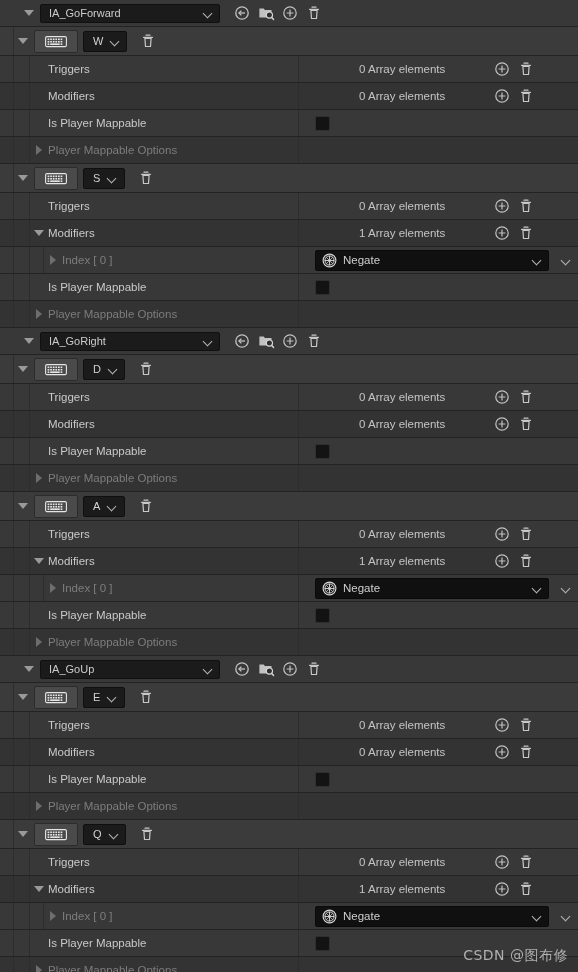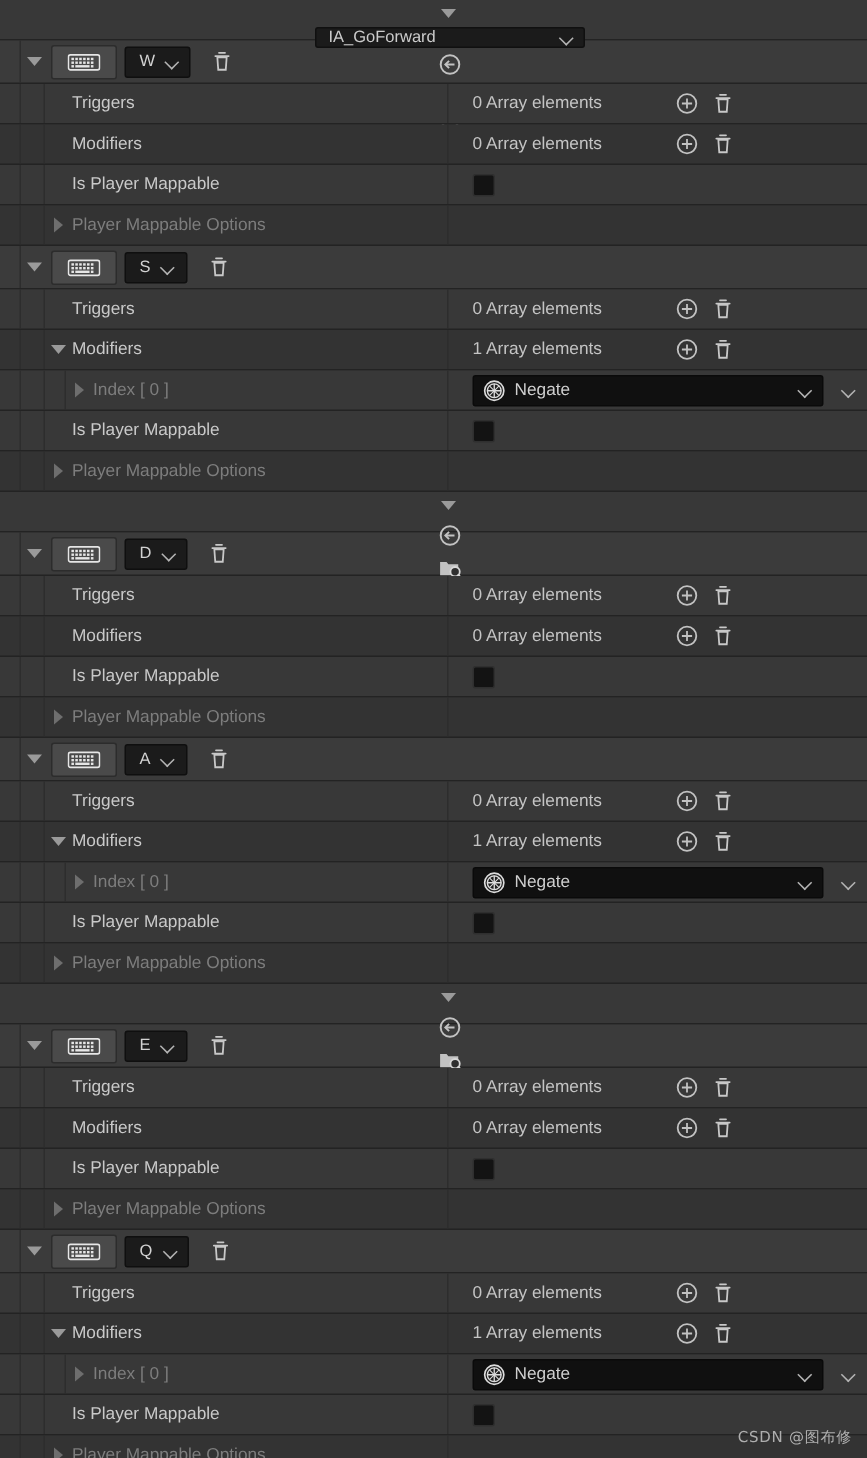--- a/index.html
+++ b/index.html
@@ -27,21 +27,20 @@
   .row.alt{background:#333333;}
 
   
   .action-row{
     height:26px;
     background:#383838;
     border-bottom:1px solid #232323;
     display:flex;
     align-items:center;
     padding-left:20px;
-    flex-direction:column;
   }
 
   
   .key-row{
     height:28px;
     background:#3b3b3b;
     border-bottom:1px solid #232323;
     display:flex;
     align-items:center;
   }
@@ -175,20 +174,21 @@
     font-size:11px;
     margin-right:7px;
   }
 
   
   .arr-txt{
     color:#c4c4c4;
     font-size:11.5px;
     flex:0 0 auto;
     width:130px;
+    margin-left:44px;
   }
   .checkbox{
     width:15px;height:15px;
     background:#131313;
     border:1px solid #2f2f2f;
     border-radius:2px;
     box-sizing:border-box;
   }
   .negate-combo{
     width:241px;
@@ -215,21 +215,21 @@
     display:flex;align-items:center;justify-content:center;
     flex:0 0 24px;
     margin-left:5px;
   }
 
   
   .watermark{
     position:absolute;
     right:10px;bottom:7px;
     color:#b9b9b9;
-    font-size:10px;
+    font-size:14px;
     letter-spacing:.5px;
     opacity:.92;
     pointer-events:none;
     font-family:"DejaVu Sans","Liberation Sans",sans-serif;
   }
 </style>
 </head>
 <body>
 
 <div class="panel">
@@ -516,20 +516,24 @@
             <div class="tri tri-right dim"></div>
           </div>
           <span class="label dim">Player Mappable Options</span>
         </div>
         <div class="valcol"></div>
       </div>
       <div class="action-row">
         <div class="tri-wrap">
           <div class="tri tri-down"></div>
         </div>
+        <div class="asset-combo">
+          <div class="txt">IA_GoRight</div>
+          <div class="chev"></div>
+        </div>
         <div style="width: 9px;"></div>
         <div class="iconbtn">
           <svg width="16" height="16" viewBox="0 0 16 16">
             <circle cx="8" cy="8" r="6.2" fill="none" stroke="#c2c2c2" stroke-width="1.3"></circle>
             <path d="M11 8 H5.2" stroke="#c2c2c2" stroke-width="1.3" fill="none"></path>
             <path d="M7.4 5.6 L4.9 8 L7.4 10.4" stroke="#c2c2c2" stroke-width="1.3" fill="none" stroke-linejoin="miter"></path>
           </svg>
         </div>
         <div class="iconbtn">
           <svg width="17" height="16" viewBox="0 0 17 16">
@@ -797,20 +801,24 @@
             <div class="tri tri-right dim"></div>
           </div>
           <span class="label dim">Player Mappable Options</span>
         </div>
         <div class="valcol"></div>
       </div>
       <div class="action-row">
         <div class="tri-wrap">
           <div class="tri tri-down"></div>
         </div>
+        <div class="asset-combo">
+          <div class="txt">IA_GoUp</div>
+          <div class="chev"></div>
+        </div>
         <div style="width: 9px;"></div>
         <div class="iconbtn">
           <svg width="16" height="16" viewBox="0 0 16 16">
             <circle cx="8" cy="8" r="6.2" fill="none" stroke="#c2c2c2" stroke-width="1.3"></circle>
             <path d="M11 8 H5.2" stroke="#c2c2c2" stroke-width="1.3" fill="none"></path>
             <path d="M7.4 5.6 L4.9 8 L7.4 10.4" stroke="#c2c2c2" stroke-width="1.3" fill="none" stroke-linejoin="miter"></path>
           </svg>
         </div>
         <div class="iconbtn">
           <svg width="17" height="16" viewBox="0 0 17 16">

